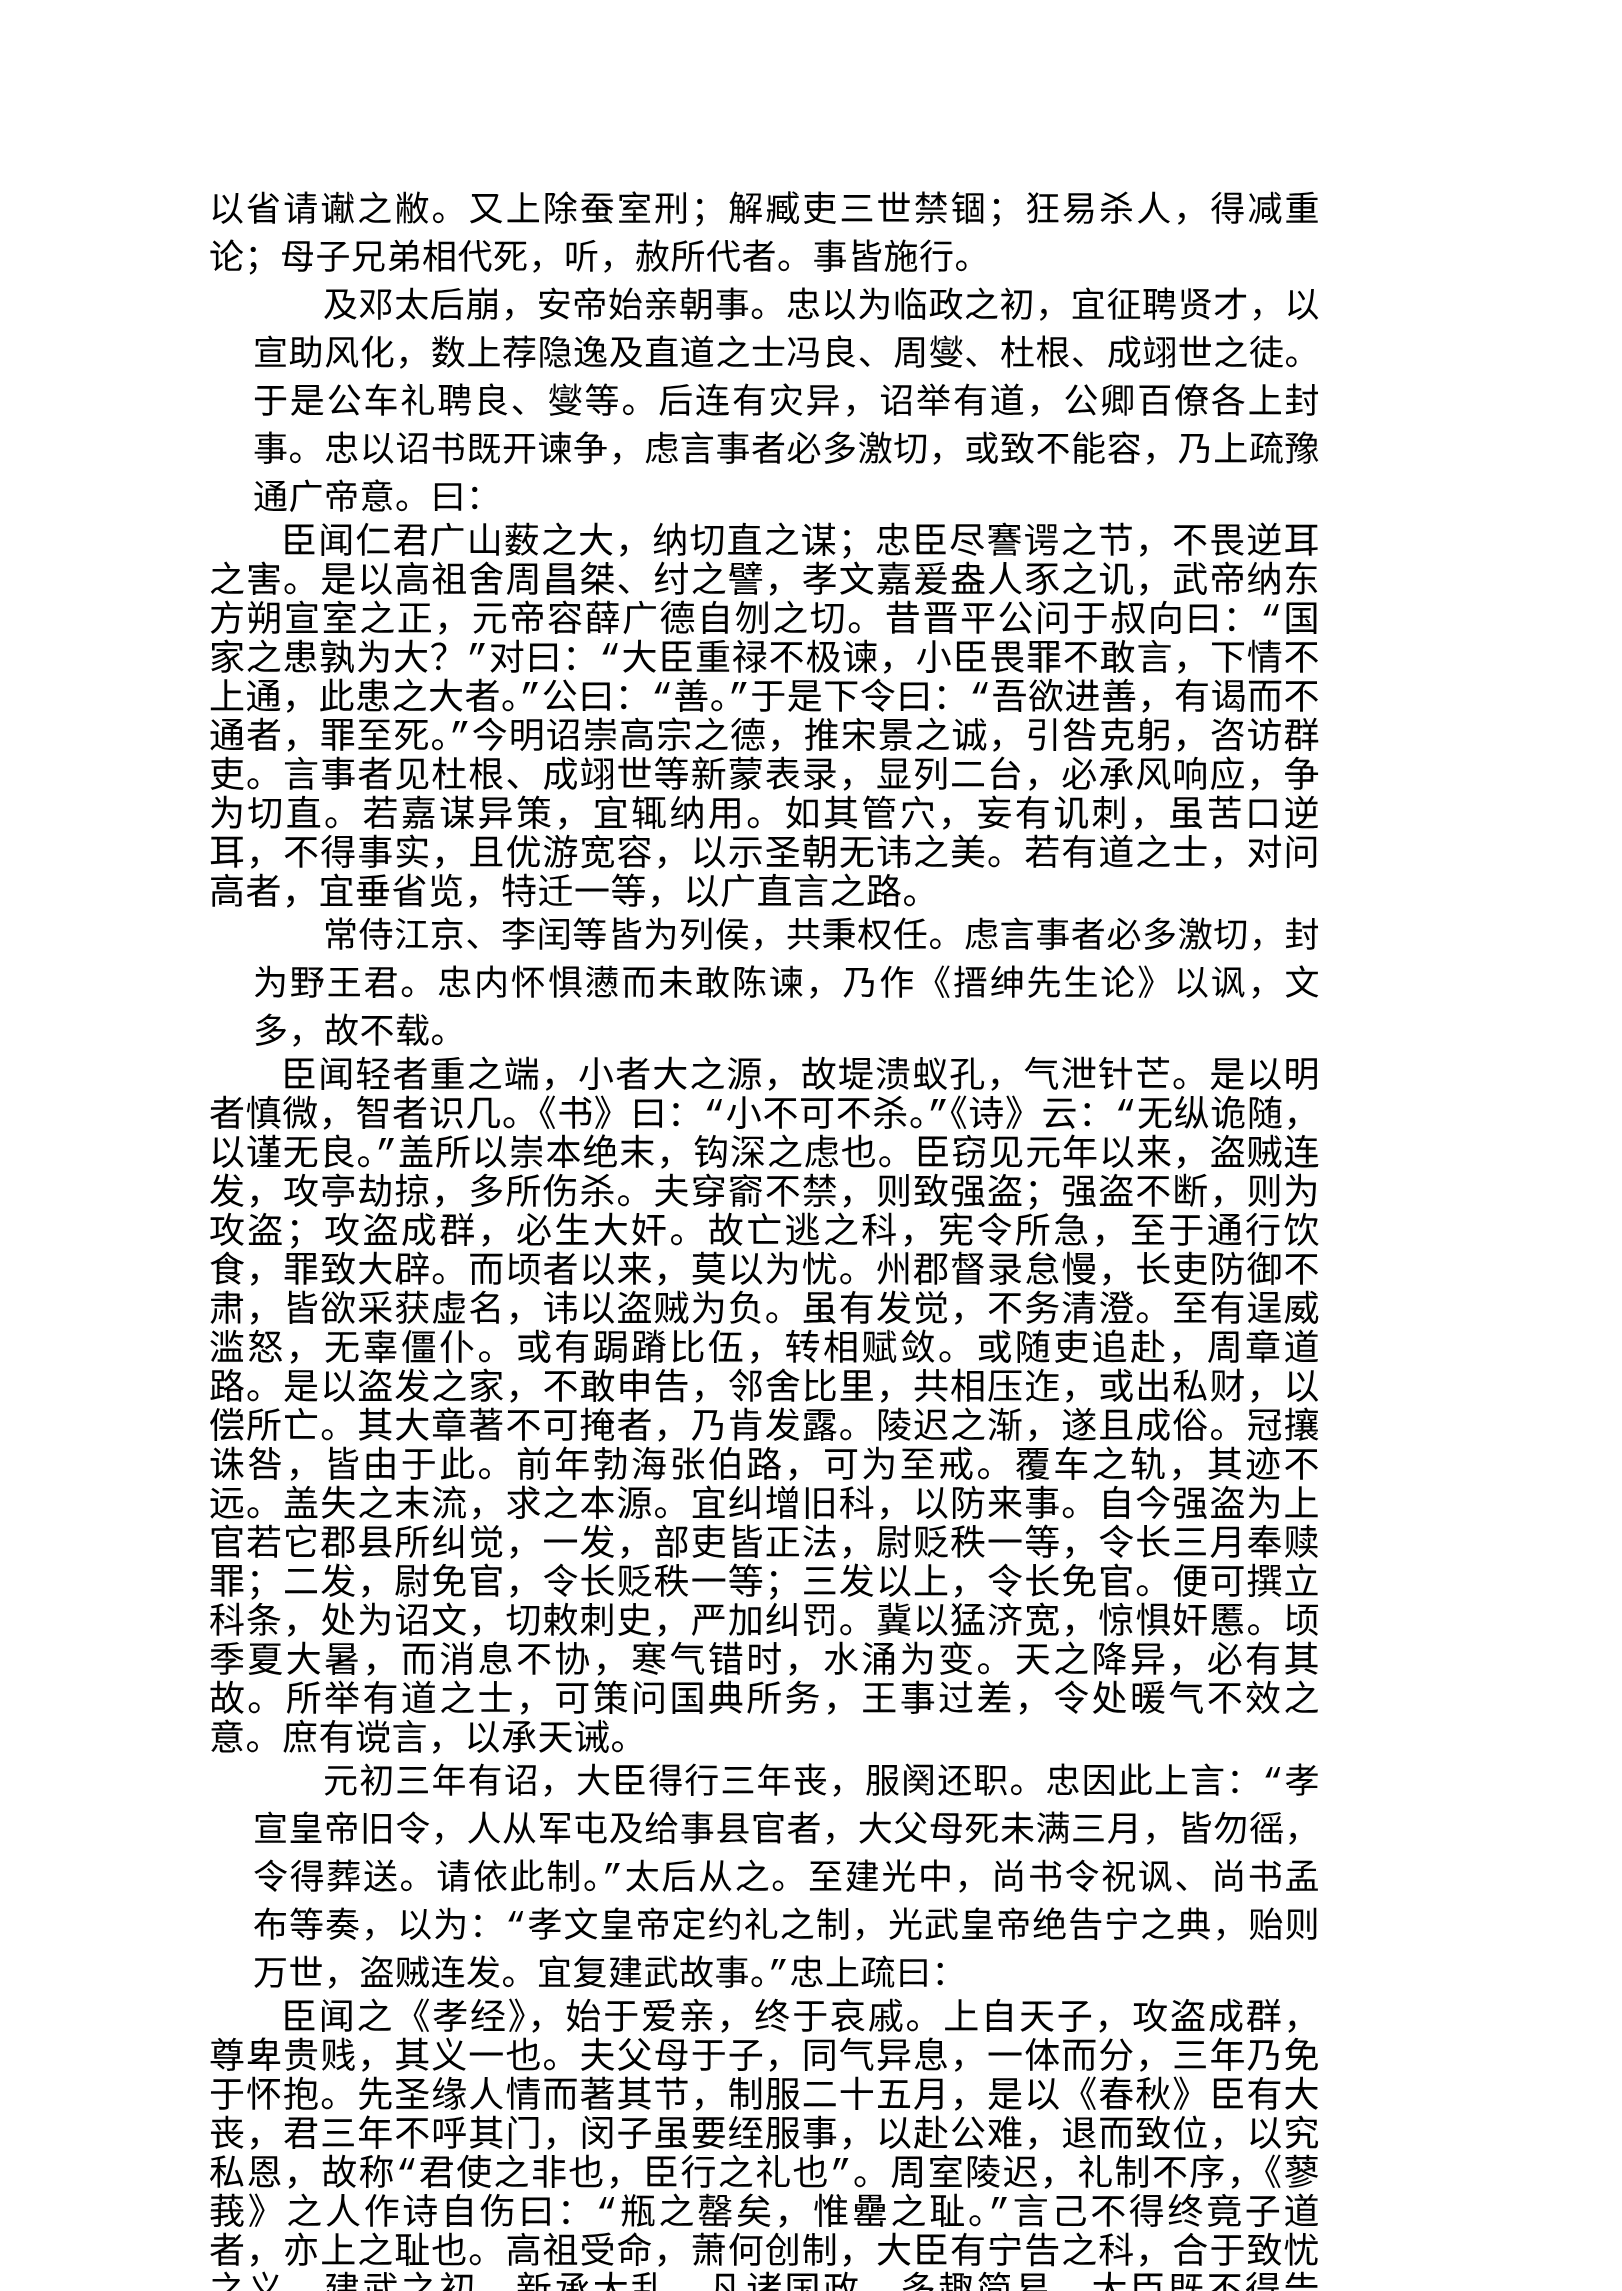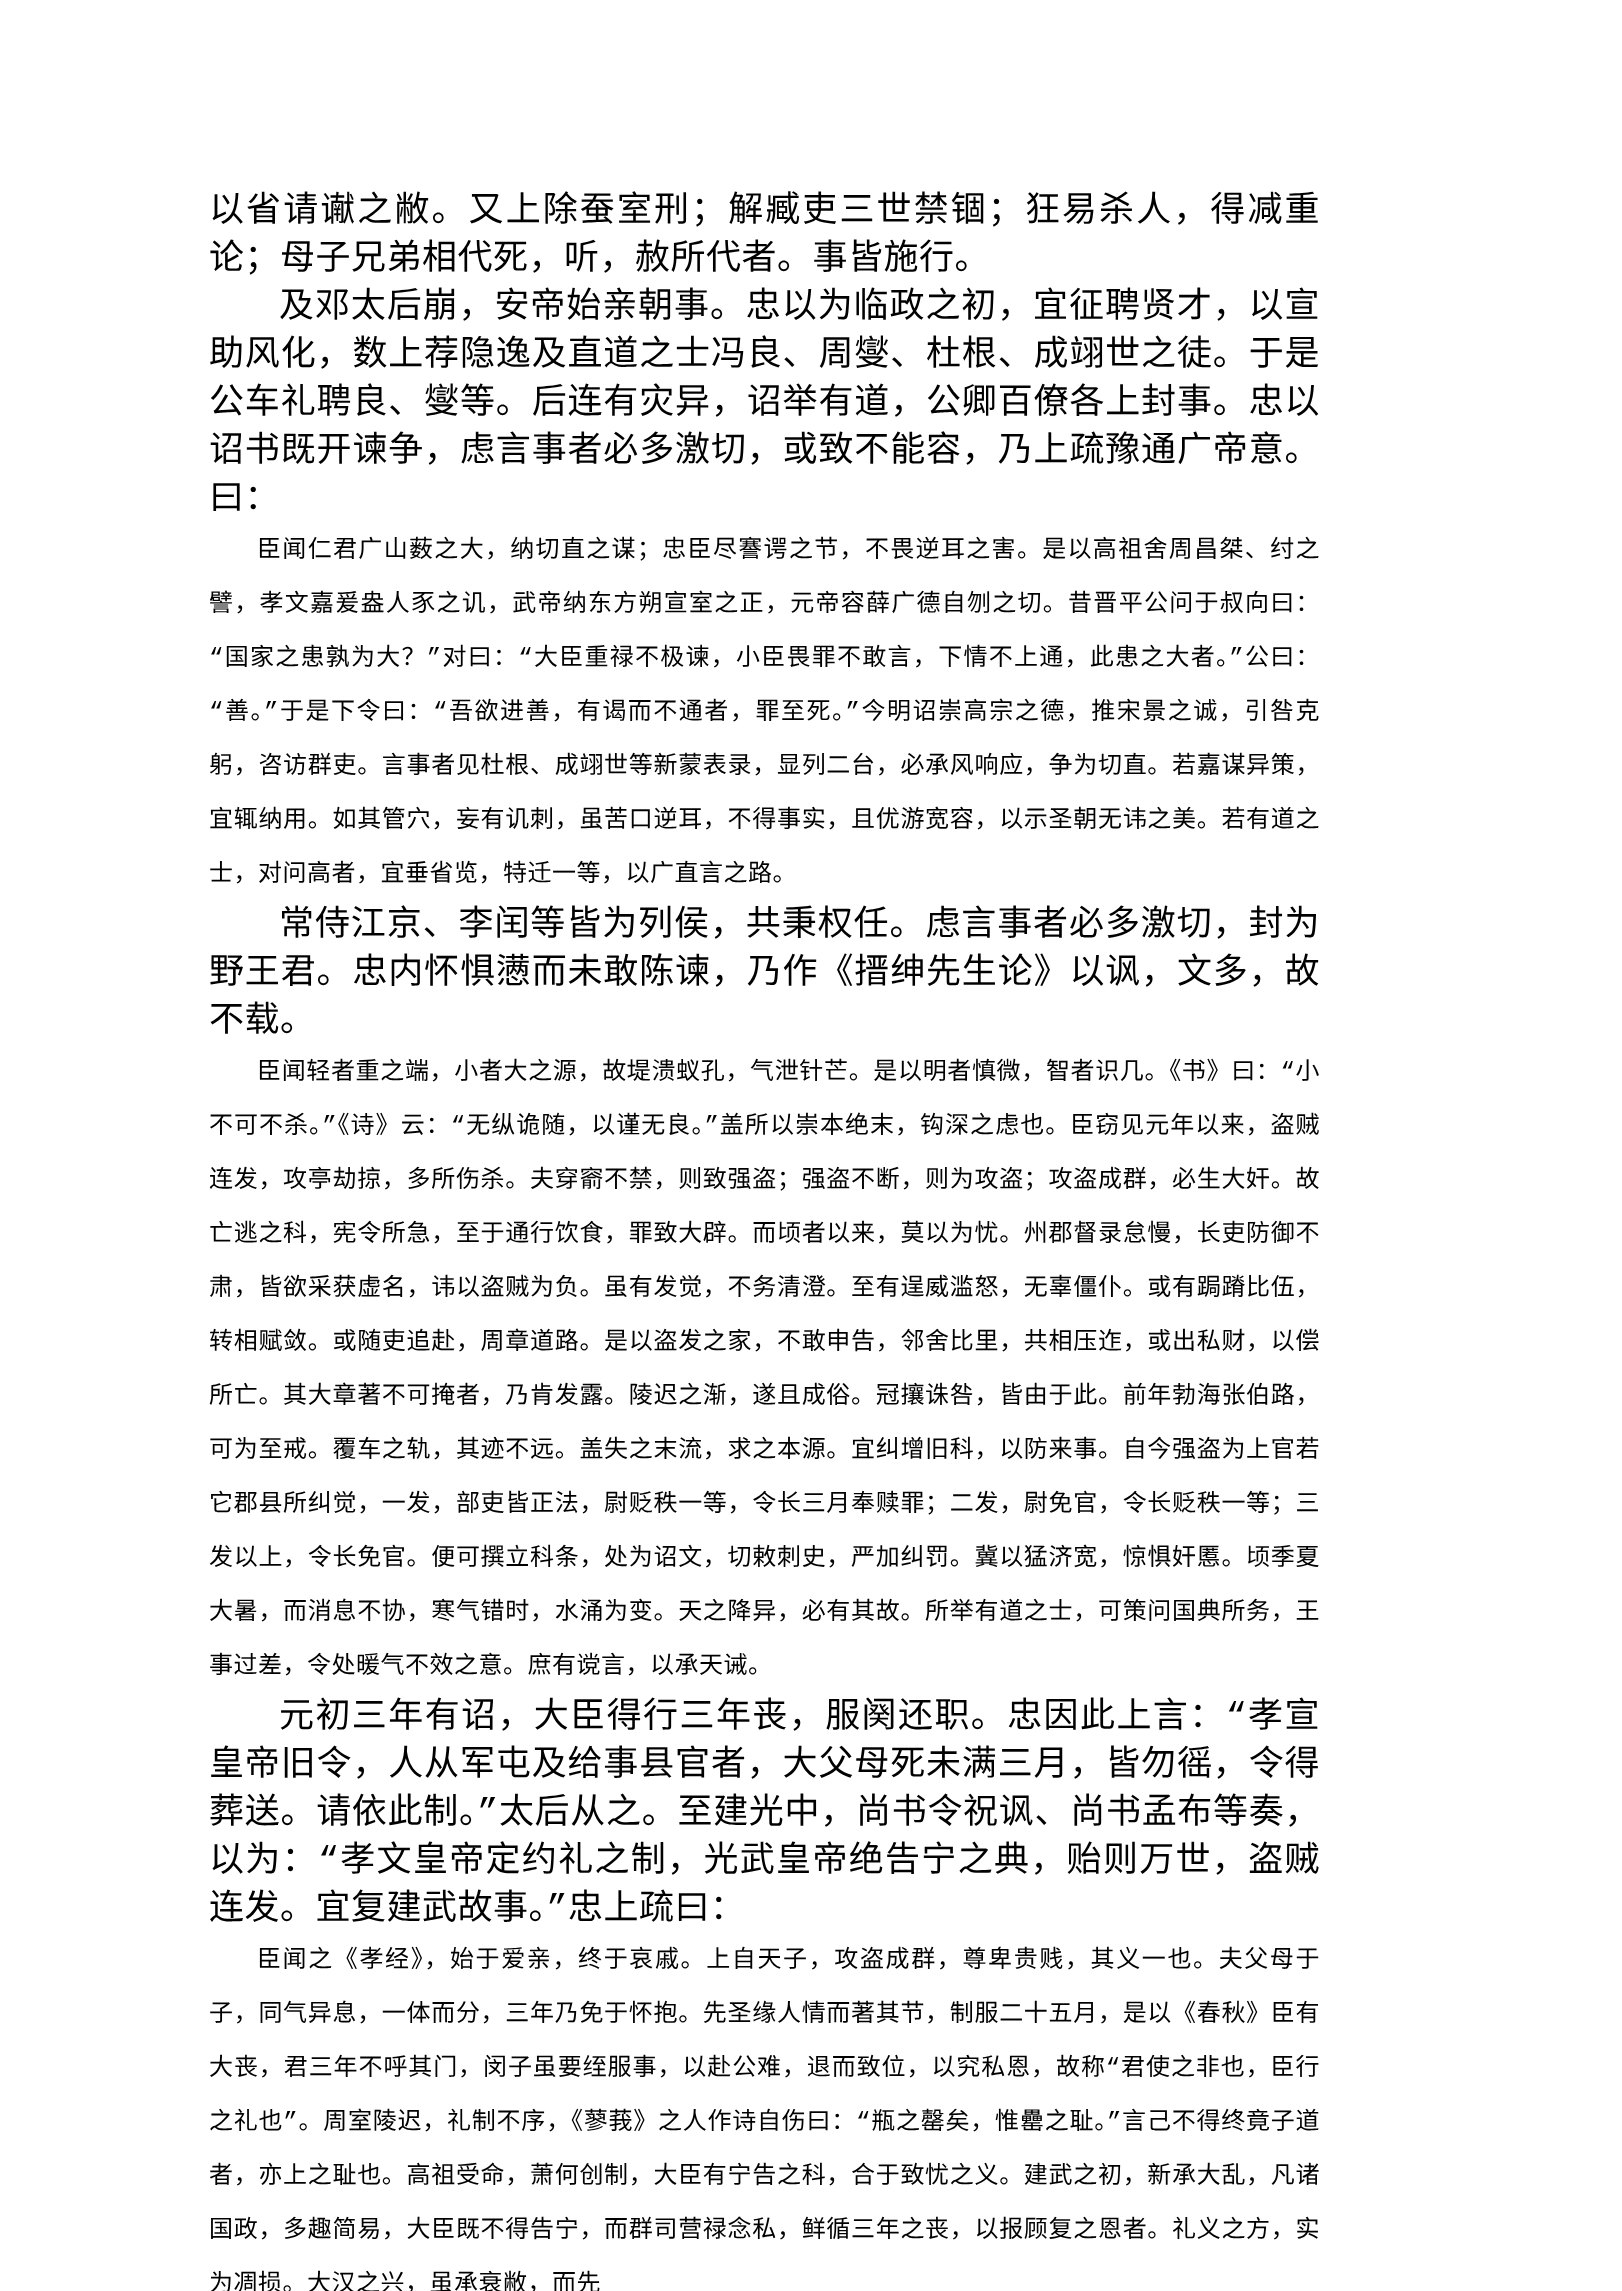--- a/index.html
+++ b/index.html
@@ -31,25 +31,26 @@
   }
   
   .para-body {
     font-size: 35px;
     line-height: 48px;
     letter-spacing: 0.5px;
   }
   
   .para-body.indent {
     text-indent: 2em;
+    margin-left: 44px;
   }
   
   .para-quote {
-    font-size: 24px;
-    line-height: 54px;
+    font-size: 36px;
+    line-height: 39px;
     margin-left: 49px;
     text-indent: 2em;
     letter-spacing: 0.5px;
   }
 </style>
 </head>
 <body>
 
 <div class="page">
   <div class="doc-text">

